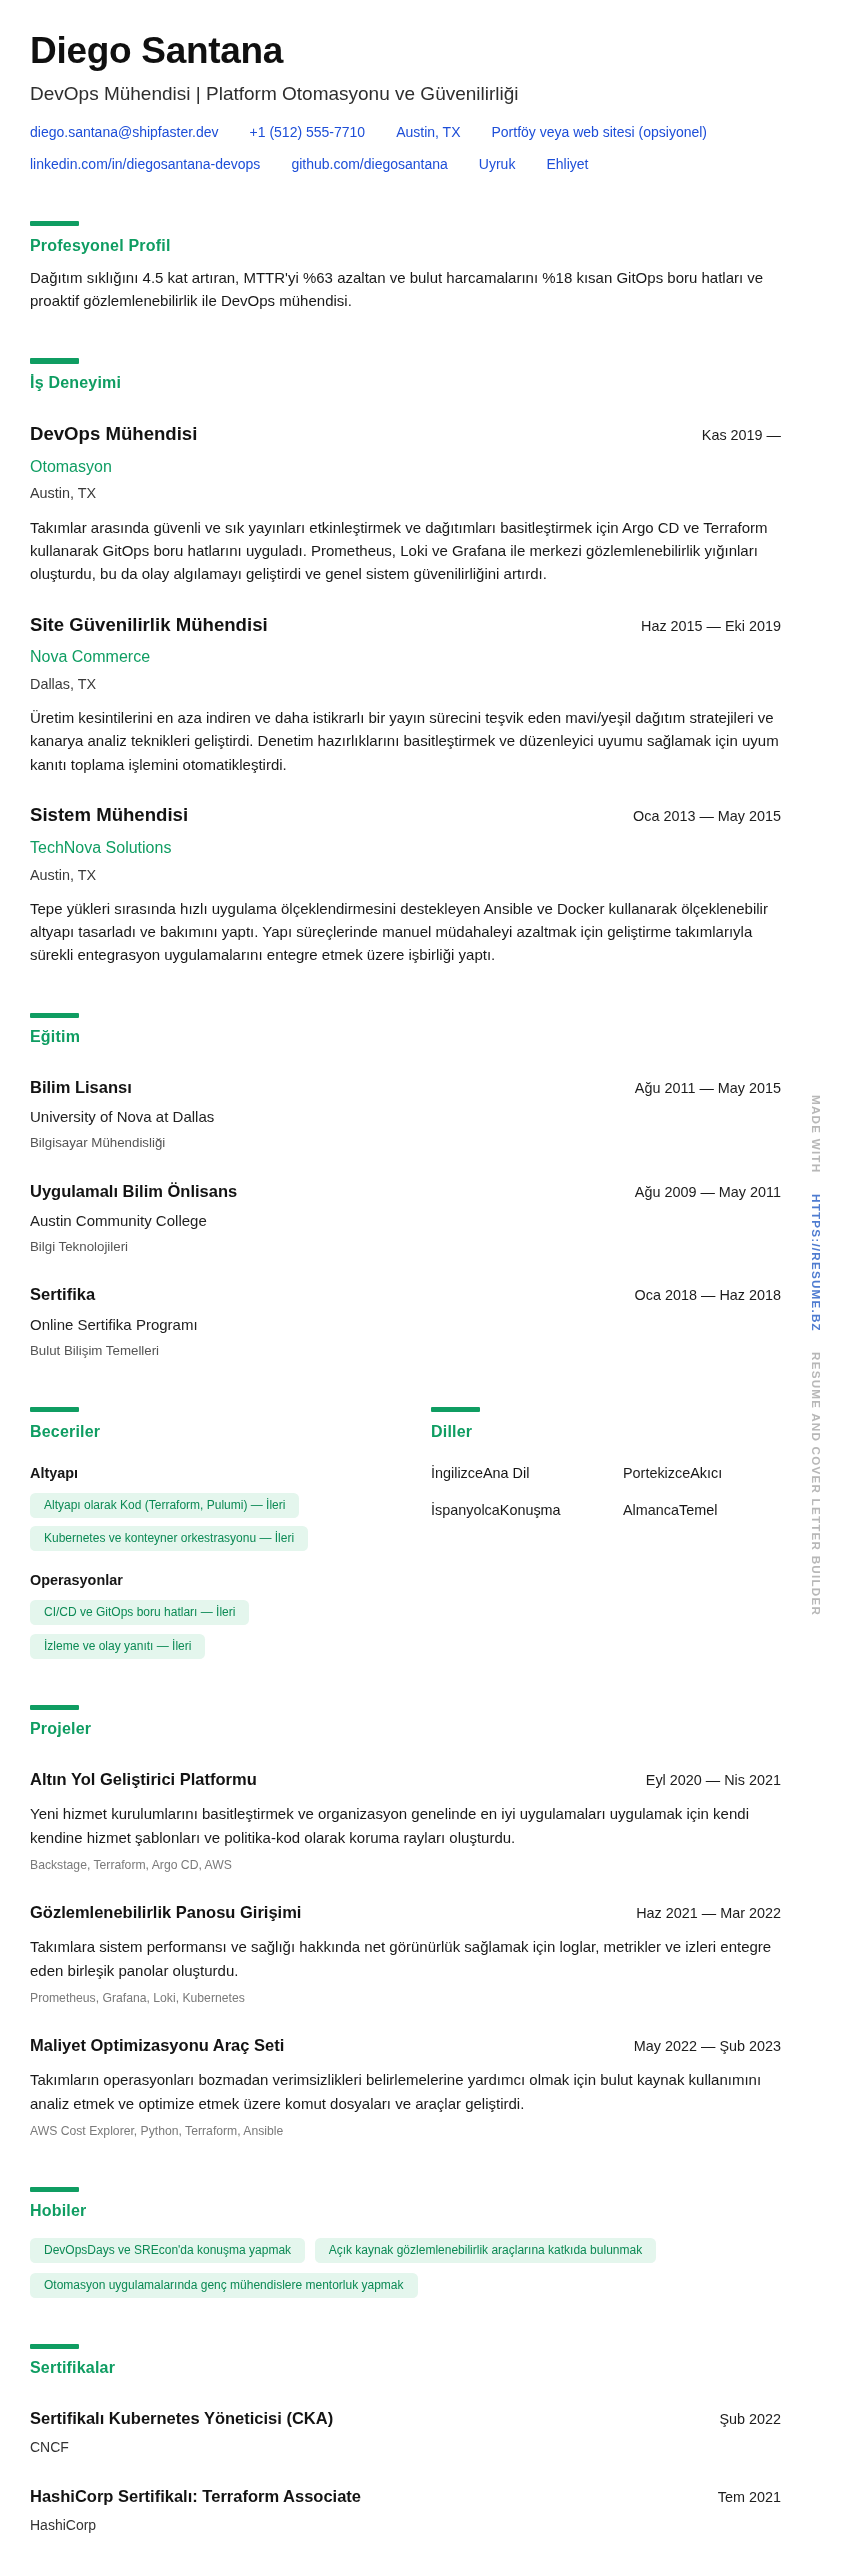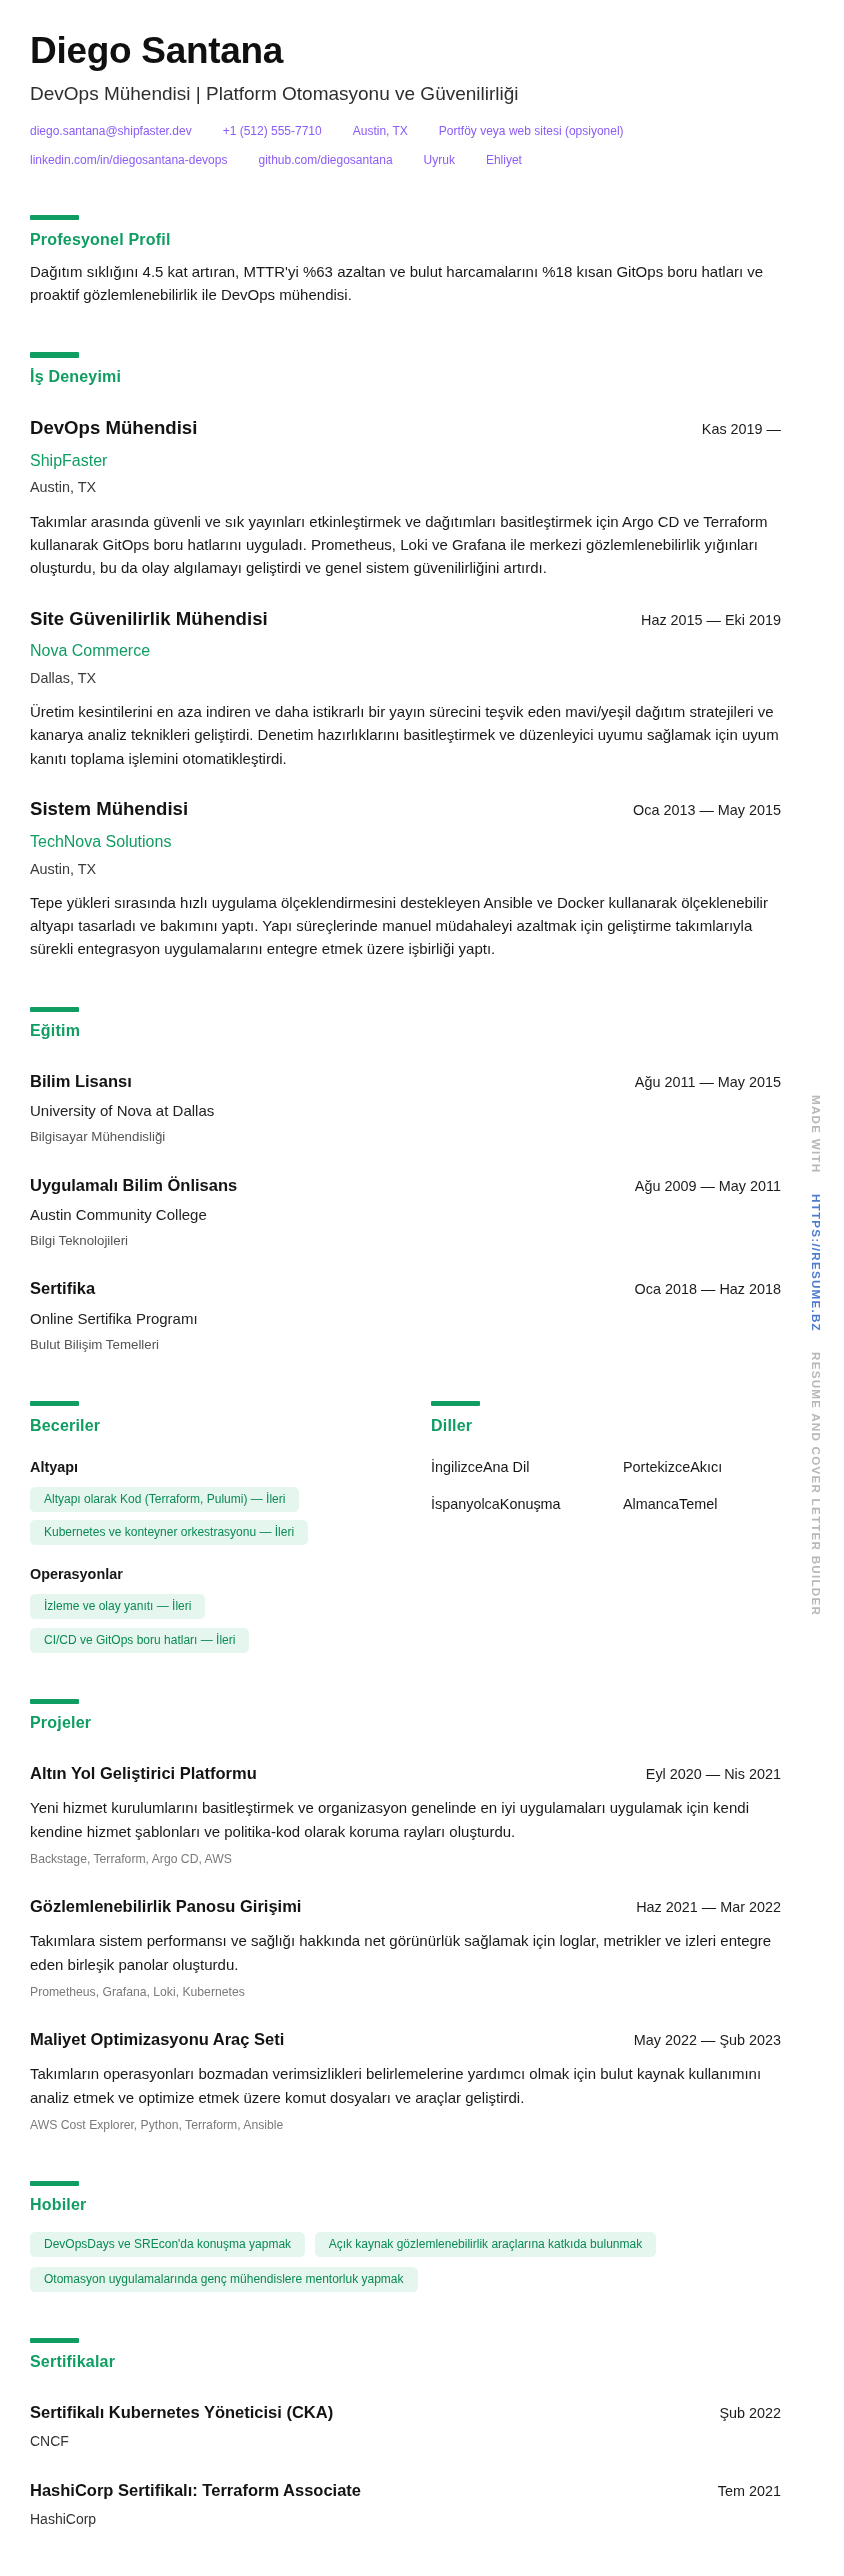--- a/index.html
+++ b/index.html
@@ -11,21 +11,21 @@
     font-size:15px; line-height:1.5;
   }
   :root{
     --accent:#0f9d62; --pill-bg:#e4f6ed; --pill-text:#0c8a55;
     --ink:#191919; --muted:#555; --faint:#7a7a7a;
   }
   .page { padding:30px 63px 43px 30px; }
 
   .name { font-size:37px; font-weight:700; color:#101010; letter-spacing:-0.3px; line-height:1.15; }
   .subtitle { margin-top:7.4px; font-size:19px; color:#2e2e2e; }
-  .contact-row { display:flex; flex-wrap:wrap; gap:6px 31px; margin-top:14px; font-size:12px; color:#8b5cf6; }
+  .contact-row { display:flex; flex-wrap:wrap; gap:6px 31px; margin-top:14px; font-size:14px; color:#1d4ed8; }
   .contact-row.second { margin-top:10.6px; }
 
   .section { margin-top:46px; }
   .accent-bar { width:49px; height:5.3px; background:var(--accent); border-radius:1.1px; }
   .section-title { margin-top:7.4px; font-size:16px; font-weight:700; color:var(--accent); letter-spacing:0.2px; }
 
   .profile-text { margin-top:8px; line-height:1.55; color:var(--ink); }
 
   .entry { margin-top:25.5px; }
   .entry-head { display:flex; justify-content:space-between; align-items:baseline; gap:21px; }
@@ -93,21 +93,21 @@
 
   <section class="section">
     <div class="accent-bar"></div>
     <h2 class="section-title">İş Deneyimi</h2>
 
     <article class="entry">
       <div class="entry-head">
         <h3 class="job-title">DevOps Mühendisi</h3>
         <span class="date">Kas 2019 —</span>
       </div>
-      <div class="company">ShipFaster</div>
+      <div class="company">Otomasyon</div>
       <div class="location">Austin, TX</div>
       <p class="desc">Takımlar arasında güvenli ve sık yayınları etkinleştirmek ve dağıtımları basitleştirmek için Argo CD ve Terraform kullanarak GitOps boru hatlarını uyguladı. Prometheus, Loki ve Grafana ile merkezi gözlemlenebilirlik yığınları oluşturdu, bu da olay algılamayı geliştirdi ve genel sistem güvenilirliğini artırdı.</p>
     </article>
 
     <article class="entry">
       <div class="entry-head">
         <h3 class="job-title">Site Güvenilirlik Mühendisi</h3>
         <span class="date">Haz 2015 — Eki 2019</span>
       </div>
       <div class="company">Nova Commerce</div>
@@ -169,24 +169,24 @@
           <span class="pill">Altyapı olarak Kod (Terraform, Pulumi) — İleri</span>
         </div>
         <div class="pill-row">
           <span class="pill">Kubernetes ve konteyner orkestrasyonu — İleri</span>
         </div>
       </div>
 
       <div>
         <h3 class="skill-group-title">Operasyonlar</h3>
         <div class="pill-row">
+          <span class="pill">CI/CD ve GitOps boru hatları — İleri</span>
+        </div>
+        <div class="pill-row">
           <span class="pill">İzleme ve olay yanıtı — İleri</span>
-        </div>
-        <div class="pill-row">
-          <span class="pill">CI/CD ve GitOps boru hatları — İleri</span>
         </div>
       </div>
     </section>
 
     <section class="col-right">
       <div class="accent-bar"></div>
       <h2 class="section-title">Diller</h2>
       <div class="lang-grid">
         <div class="lang-item">
           <span>İngilizce</span>

